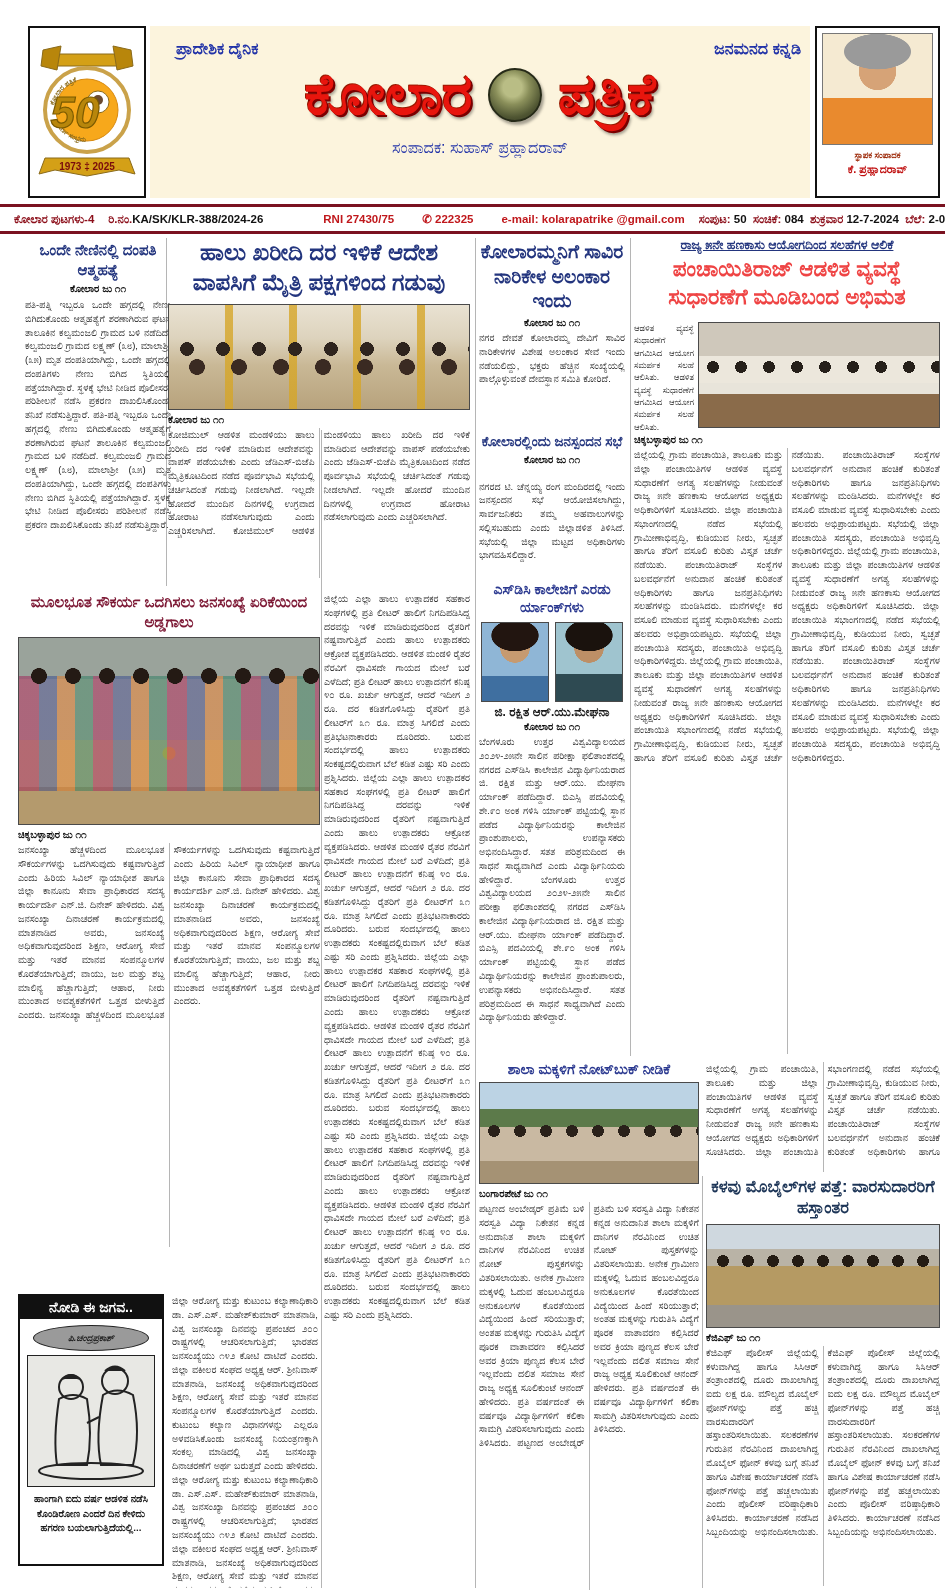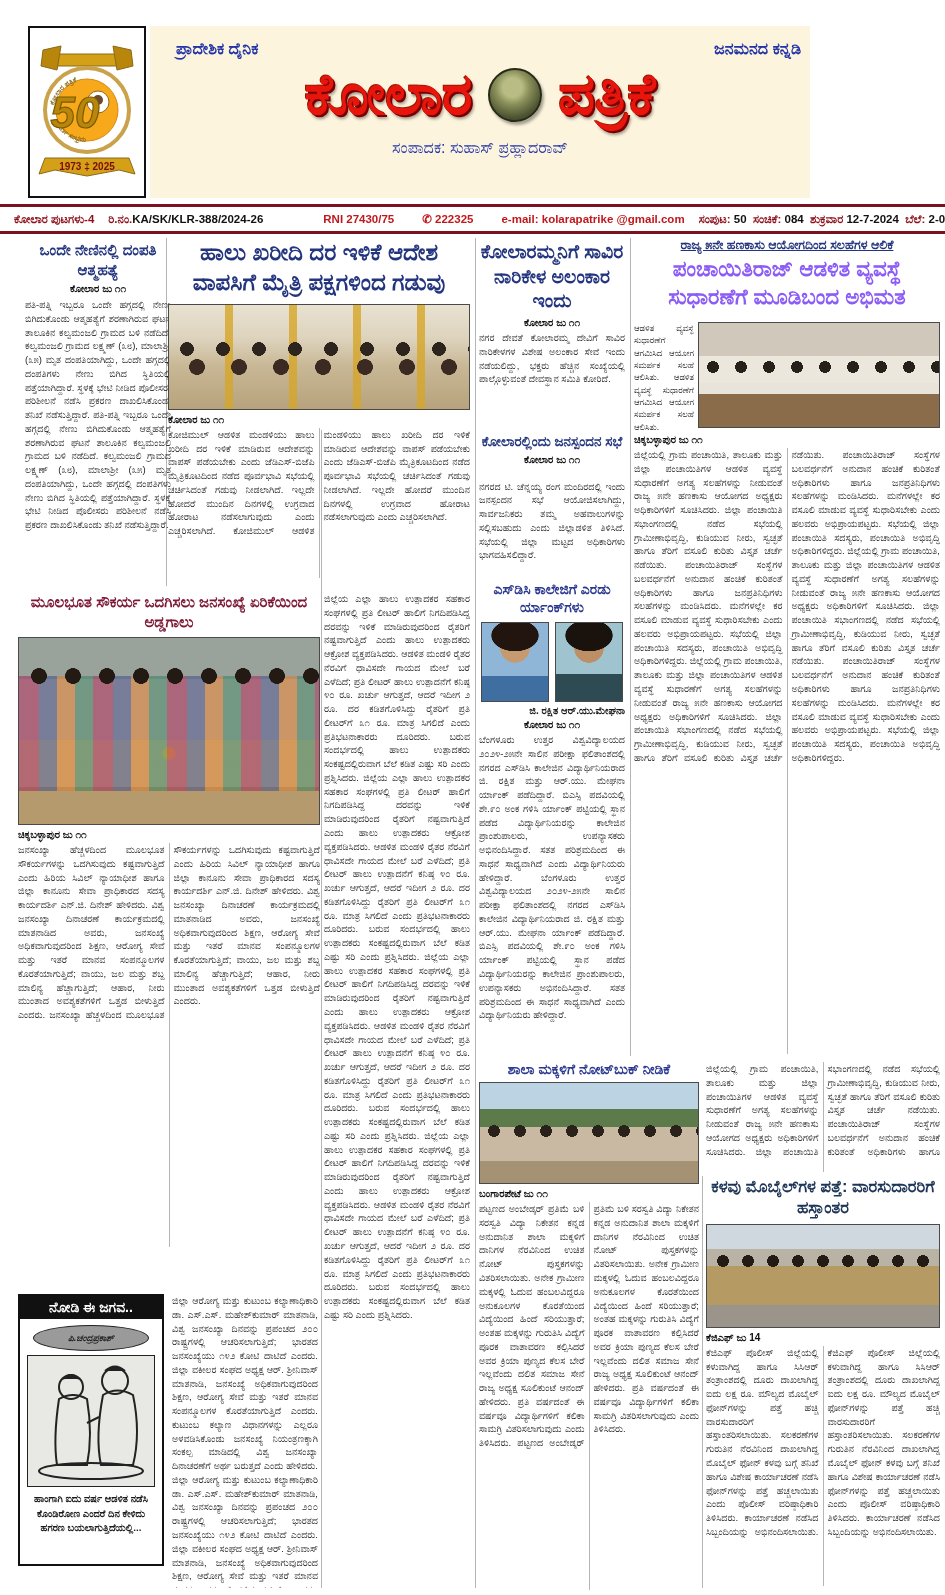--- a/index.html
+++ b/index.html
@@ -32,30 +32,30 @@
            border-bottom:3px solid #7a1220;display:flex;align-items:center;gap:14px;padding:12px 14px;
            font-size:11.5px;font-weight:bold;white-space:nowrap;}
   .ib-maroon{color:#8c0f1a;}
   .ib-red{color:#c0181c;margin-left:14px;}
   .ib-black{color:#111;}
   
   .art-head{font-weight:800;text-align:center;line-height:1.3;}
   .navy{color:#23357e;}
   .blue{color:#2b3990;}
   .maroon{color:#7d1935;}
-  .darkred{color:#8b5cf6;}
+  .darkred{color:#ef4444;}
   .steel{color:#1d3557;}
   .kicker{font-size:12.5px;font-weight:800;color:#23357e;text-align:center;text-decoration:underline;}
   .dateline{font-size:10px;font-weight:bold;text-align:center;color:#111;}
   .body-text{font-size:9.5px;line-height:1.45;text-align:justify;overflow:hidden;color:#1b1b1b;}
   .cols2{column-count:2;column-gap:9px;column-rule:1px solid #b5b5b5;}
   .abs{position:absolute;}
   .photo{border:1px solid #4a4a4a;}
   .vsep{position:absolute;width:1px;background:#b5b5b5;}
-  .caption{font-size:10px;font-weight:bold;text-align:right;}
+  .caption{font-size:12px;font-weight:bold;text-align:center;}
   
   .ph-meeting{background:
       radial-gradient(circle 7px at 18px 40px, #2e241e 97%, transparent) 0 4px/36px 52px repeat-x,
       radial-gradient(circle 8px at 20px 16px, #3a2a22 97%, transparent) 8px 46px/42px 58px repeat-x,
       repeating-linear-gradient(90deg, transparent 0 56px, rgba(214,166,40,.8) 56px 64px),
       linear-gradient(180deg,#e9e2d2 0%,#ddd3bd 32%,#c9b896 58%,#b7a27c 100%);}
   .ph-dais{background:
       radial-gradient(circle 6px at 14px 8px, #26201a 97%, transparent) 0 36px/28px 40px repeat-x,
       linear-gradient(180deg,#cfc8bb 0 32%, #ece7dc 32% 58%, #e8e4da 58% 68%, #8a6b4a 68% 100%);}
   .ph-lamp{background:
@@ -117,20 +117,25 @@
       <span class="tagline">ಜನಮನದ ಕನ್ನಡಿ</span>
     </div>
     <div class="title-row">
       <span class="np-title">ಕೋಲಾರ</span>
       <span class="coin"></span>
       <span class="np-title">ಪತ್ರಿಕೆ</span>
     </div>
     <div class="editor-line">ಸಂಪಾದಕ: ಸುಹಾಸ್ ಪ್ರಹ್ಲಾದರಾವ್</div>
   </div>
 
+  <div class="hdr-box founder-box abs">
+    <div class="founder-photo"></div>
+    <div class="founder-label">ಸ್ಥಾಪಕ ಸಂಪಾದಕ</div>
+    <div class="founder-name">ಕೆ. ಪ್ರಹ್ಲಾದರಾವ್</div>
+  </div>
 
   <div class="infobar">
     <span class="ib-maroon">ಕೋಲಾರ ಪುಟಗಳು-4</span>
     <span><span class="ib-maroon">ರಿ.ನಂ.</span><span class="ib-black">KA/SK/KLR-388/2024-26</span></span>
     <span class="ib-red" style="margin-left:46px">RNI 27430/75</span>
     <span class="ib-red">✆ 222325</span>
     <span class="ib-red">e-mail: kolarapatrike @gmail.com</span>
     <span><span class="ib-maroon">ಸಂಪುಟ:</span> <span class="ib-black">50</span>&nbsp;&nbsp;<span class="ib-maroon">ಸಂಚಿಕೆ:</span> <span class="ib-black">084</span>&nbsp;&nbsp;<span class="ib-maroon">ಶುಕ್ರವಾರ</span> <span class="ib-black">12-7-2024</span>&nbsp;&nbsp;<span class="ib-maroon">ಬೆಲೆ:</span> <span class="ib-black">2-00</span></span>
   </div>
 
@@ -216,17 +221,17 @@
   <div class="abs" style="left:479px;top:1060px;width:220px">
     <div class="art-head blue" style="font-size:14px">ಶಾಲಾ ಮಕ್ಕಳಿಗೆ ನೋಟ್‌ಬುಕ್ ನೀಡಿಕೆ</div>
     <div class="photo ph-notebook" style="width:220px;height:102px;margin-top:4px"></div>
     <div class="dateline" style="margin-top:4px;text-align:left">ಬಂಗಾರಪೇಟೆ ಜು ೧೧</div>
     <div class="body-text cols2" style="height:388px;margin-top:2px">ಪಟ್ಟಣದ ಅಂಬೇಡ್ಕರ್ ಪ್ರತಿಮೆ ಬಳಿ ಸರಸ್ವತಿ ವಿದ್ಯಾ ನಿಕೇತನ ಕನ್ನಡ ಅನುದಾನಿತ ಶಾಲಾ ಮಕ್ಕಳಿಗೆ ದಾನಿಗಳ ನೆರವಿನಿಂದ ಉಚಿತ ನೋಟ್ ಪುಸ್ತಕಗಳನ್ನು ವಿತರಿಸಲಾಯಿತು. ಅನೇಕ ಗ್ರಾಮೀಣ ಮಕ್ಕಳಲ್ಲಿ ಓದುವ ಹಂಬಲವಿದ್ದರೂ ಅನುಕೂಲಗಳ ಕೊರತೆಯಿಂದ ವಿದ್ಯೆಯಿಂದ ಹಿಂದೆ ಸರಿಯುತ್ತಾರೆ; ಅಂತಹ ಮಕ್ಕಳನ್ನು ಗುರುತಿಸಿ ವಿದ್ಯೆಗೆ ಪೂರಕ ವಾತಾವರಣ ಕಲ್ಪಿಸಿದರೆ ಅವರ ಕ್ರಿಯಾ ಪುಣ್ಯದ ಕೆಲಸ ಬೇರೆ ಇಲ್ಲವೆಂದು ದಲಿತ ಸಮಾಜ ಸೇನೆ ರಾಜ್ಯ ಅಧ್ಯಕ್ಷ ಸೂಲಿಕುಂಟೆ ಆನಂದ್ ಹೇಳಿದರು. ಪ್ರತಿ ವರ್ಷದಂತೆ ಈ ವರ್ಷವೂ ವಿದ್ಯಾರ್ಥಿಗಳಿಗೆ ಕಲಿಕಾ ಸಾಮಗ್ರಿ ವಿತರಿಸಲಾಗುವುದು ಎಂದು ತಿಳಿಸಿದರು. ಪಟ್ಟಣದ ಅಂಬೇಡ್ಕರ್ ಪ್ರತಿಮೆ ಬಳಿ ಸರಸ್ವತಿ ವಿದ್ಯಾ ನಿಕೇತನ ಕನ್ನಡ ಅನುದಾನಿತ ಶಾಲಾ ಮಕ್ಕಳಿಗೆ ದಾನಿಗಳ ನೆರವಿನಿಂದ ಉಚಿತ ನೋಟ್ ಪುಸ್ತಕಗಳನ್ನು ವಿತರಿಸಲಾಯಿತು. ಅನೇಕ ಗ್ರಾಮೀಣ ಮಕ್ಕಳಲ್ಲಿ ಓದುವ ಹಂಬಲವಿದ್ದರೂ ಅನುಕೂಲಗಳ ಕೊರತೆಯಿಂದ ವಿದ್ಯೆಯಿಂದ ಹಿಂದೆ ಸರಿಯುತ್ತಾರೆ; ಅಂತಹ ಮಕ್ಕಳನ್ನು ಗುರುತಿಸಿ ವಿದ್ಯೆಗೆ ಪೂರಕ ವಾತಾವರಣ ಕಲ್ಪಿಸಿದರೆ ಅವರ ಕ್ರಿಯಾ ಪುಣ್ಯದ ಕೆಲಸ ಬೇರೆ ಇಲ್ಲವೆಂದು ದಲಿತ ಸಮಾಜ ಸೇನೆ ರಾಜ್ಯ ಅಧ್ಯಕ್ಷ ಸೂಲಿಕುಂಟೆ ಆನಂದ್ ಹೇಳಿದರು. ಪ್ರತಿ ವರ್ಷದಂತೆ ಈ ವರ್ಷವೂ ವಿದ್ಯಾರ್ಥಿಗಳಿಗೆ ಕಲಿಕಾ ಸಾಮಗ್ರಿ ವಿತರಿಸಲಾಗುವುದು ಎಂದು ತಿಳಿಸಿದರು.</div>
   </div>
 
   <div class="abs" style="left:706px;top:1176px;width:234px">
     <div class="art-head steel" style="font-size:16.5px">ಕಳವು ಮೊಬೈಲ್‌ಗಳ ಪತ್ತೆ: ವಾರಸುದಾರರಿಗೆ ಹಸ್ತಾಂತರ</div>
     <div class="photo ph-police" style="width:234px;height:104px;margin-top:5px"></div>
-    <div class="dateline" style="margin-top:4px;text-align:left">ಕೆಜಿಎಫ್ ಜು 14</div>
+    <div class="dateline" style="margin-top:4px;text-align:left">ಕೆಜಿಎಫ್ ಜು ೧೧</div>
     <div class="body-text cols2" style="height:240px;margin-top:2px">ಕೆಜಿಎಫ್ ಪೊಲೀಸ್ ಜಿಲ್ಲೆಯಲ್ಲಿ ಕಳುವಾಗಿದ್ದ ಹಾಗೂ ಸಿಸಿಆರ್ ತಂತ್ರಾಂಶದಲ್ಲಿ ದೂರು ದಾಖಲಾಗಿದ್ದ ಐದು ಲಕ್ಷ ರೂ. ಮೌಲ್ಯದ ಮೊಬೈಲ್ ಫೋನ್‌ಗಳನ್ನು ಪತ್ತೆ ಹಚ್ಚಿ ವಾರಸುದಾರರಿಗೆ ಹಸ್ತಾಂತರಿಸಲಾಯಿತು. ಸಲಕರಣೆಗಳ ಗುರುತಿನ ನೆರವಿನಿಂದ ದಾಖಲಾಗಿದ್ದ ಮೊಬೈಲ್ ಫೋನ್ ಕಳವು ಬಗ್ಗೆ ತನಿಖೆ ಹಾಗೂ ವಿಶೇಷ ಕಾರ್ಯಾಚರಣೆ ನಡೆಸಿ ಫೋನ್‌ಗಳನ್ನು ಪತ್ತೆ ಹಚ್ಚಲಾಯಿತು ಎಂದು ಪೊಲೀಸ್ ವರಿಷ್ಠಾಧಿಕಾರಿ ತಿಳಿಸಿದರು. ಕಾರ್ಯಾಚರಣೆ ನಡೆಸಿದ ಸಿಬ್ಬಂದಿಯನ್ನು ಅಭಿನಂದಿಸಲಾಯಿತು. ಕೆಜಿಎಫ್ ಪೊಲೀಸ್ ಜಿಲ್ಲೆಯಲ್ಲಿ ಕಳುವಾಗಿದ್ದ ಹಾಗೂ ಸಿಸಿಆರ್ ತಂತ್ರಾಂಶದಲ್ಲಿ ದೂರು ದಾಖಲಾಗಿದ್ದ ಐದು ಲಕ್ಷ ರೂ. ಮೌಲ್ಯದ ಮೊಬೈಲ್ ಫೋನ್‌ಗಳನ್ನು ಪತ್ತೆ ಹಚ್ಚಿ ವಾರಸುದಾರರಿಗೆ ಹಸ್ತಾಂತರಿಸಲಾಯಿತು. ಸಲಕರಣೆಗಳ ಗುರುತಿನ ನೆರವಿನಿಂದ ದಾಖಲಾಗಿದ್ದ ಮೊಬೈಲ್ ಫೋನ್ ಕಳವು ಬಗ್ಗೆ ತನಿಖೆ ಹಾಗೂ ವಿಶೇಷ ಕಾರ್ಯಾಚರಣೆ ನಡೆಸಿ ಫೋನ್‌ಗಳನ್ನು ಪತ್ತೆ ಹಚ್ಚಲಾಯಿತು ಎಂದು ಪೊಲೀಸ್ ವರಿಷ್ಠಾಧಿಕಾರಿ ತಿಳಿಸಿದರು. ಕಾರ್ಯಾಚರಣೆ ನಡೆಸಿದ ಸಿಬ್ಬಂದಿಯನ್ನು ಅಭಿನಂದಿಸಲಾಯಿತು.</div>
   </div>
 
 </div>
 
 </body></html>

